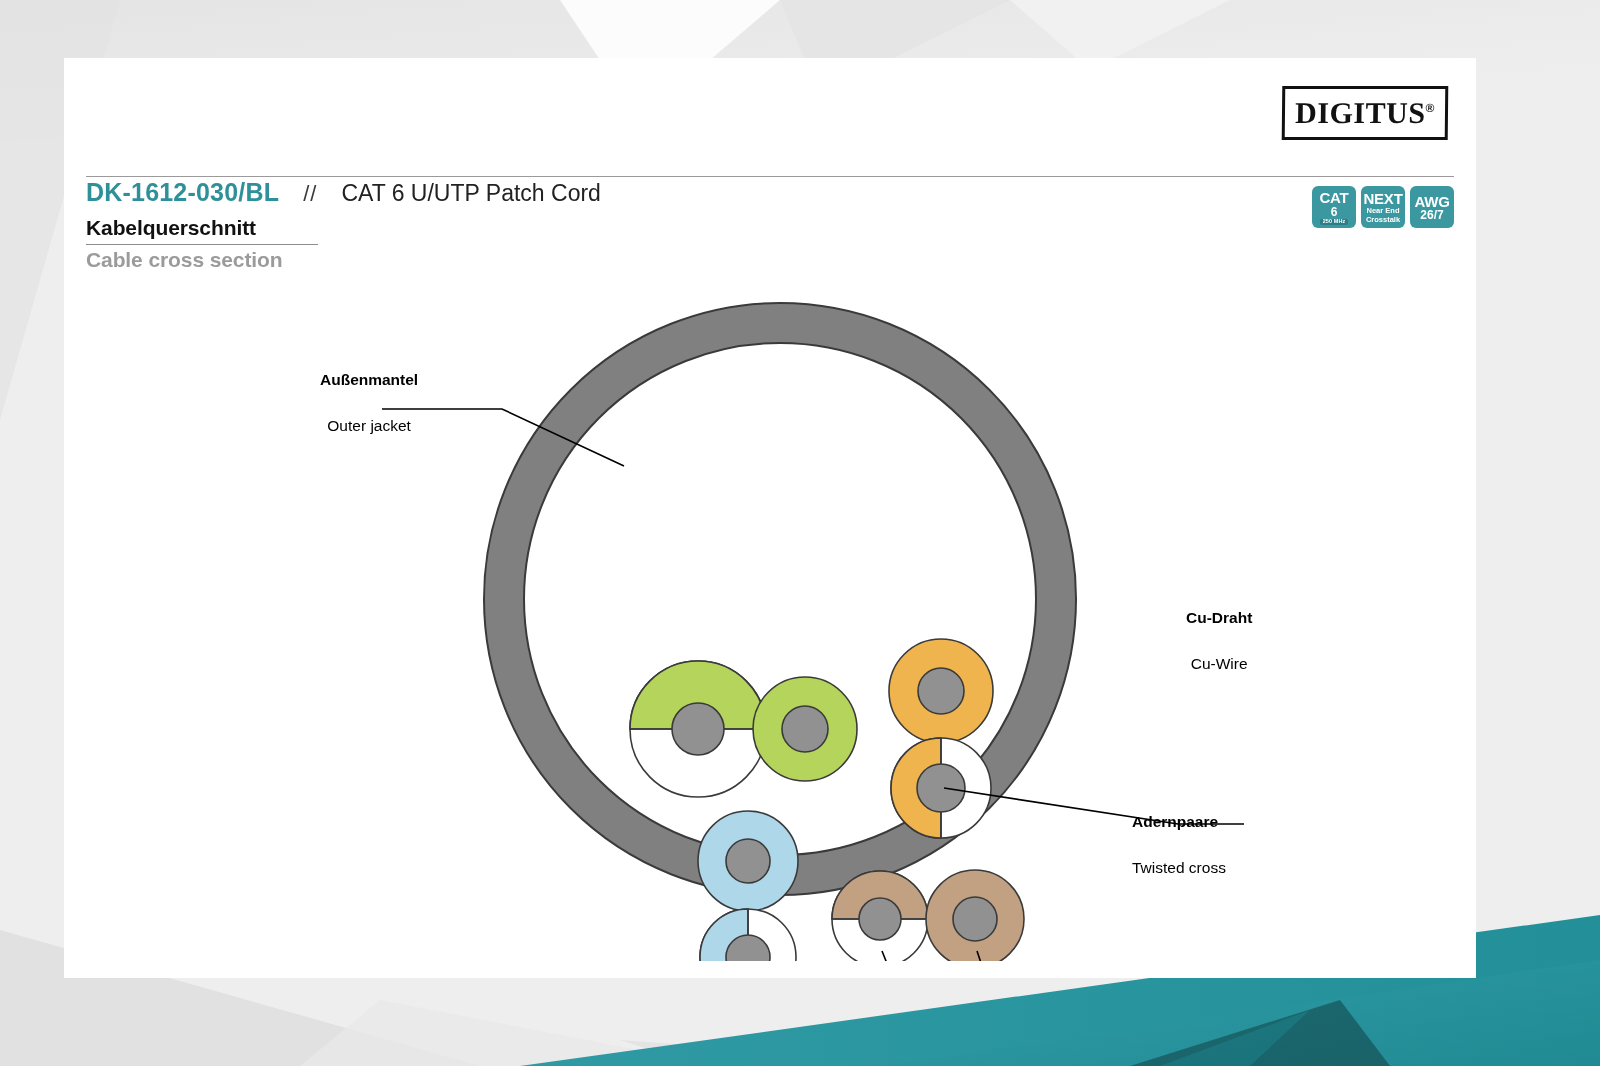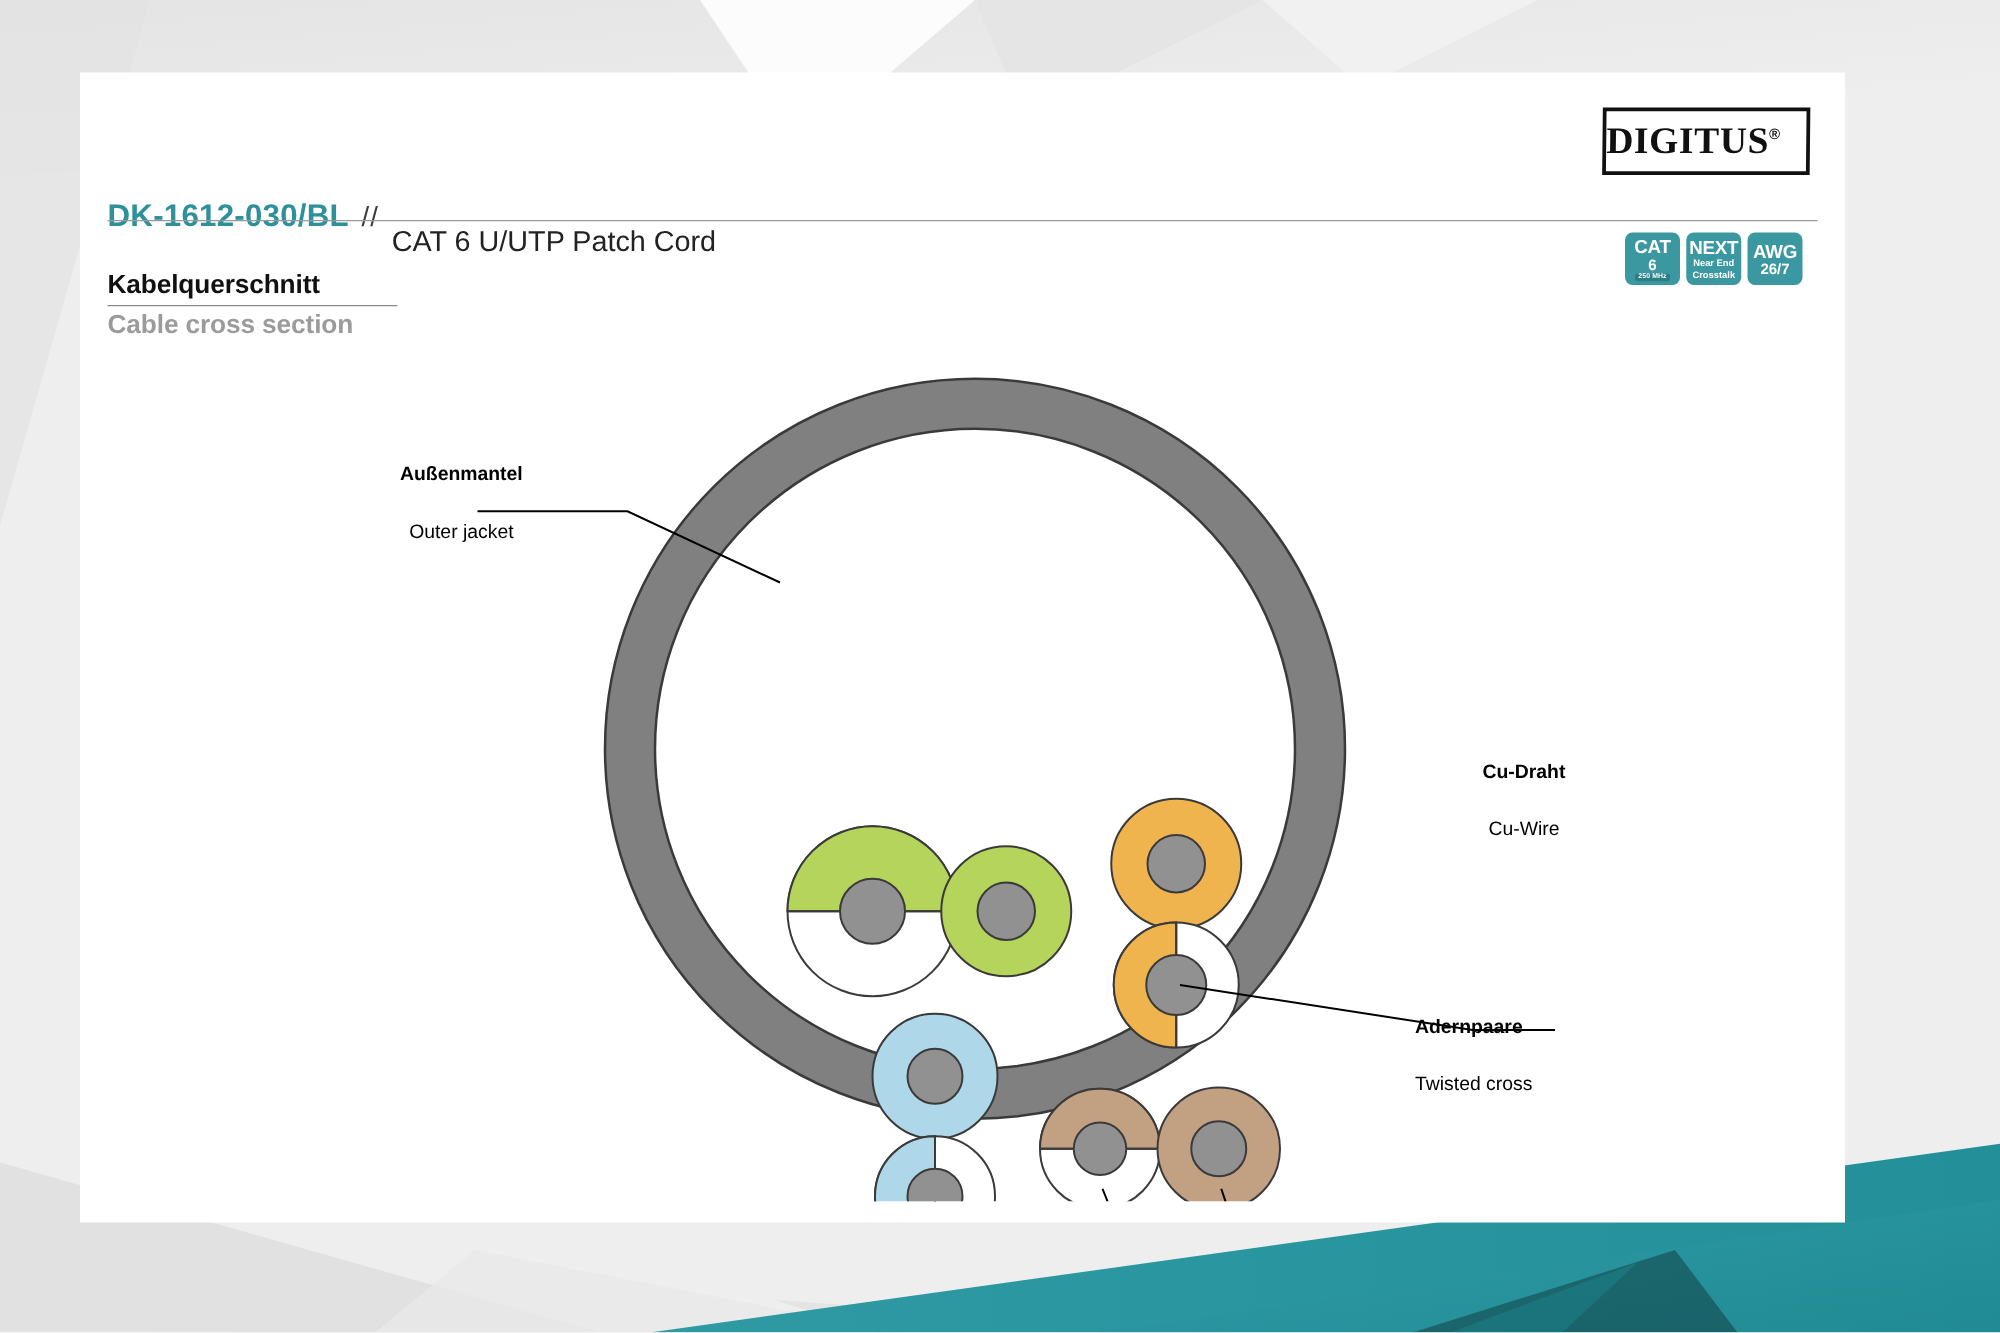--- a/index.html
+++ b/index.html
@@ -20,45 +20,45 @@
     left:64px;top:58px;
     width:1412px;height:920px;
     background:#ffffff;
     box-shadow:0 0 0 0 rgba(0,0,0,0);
   }
   
   .logo-box{
     position:absolute;right:28px;top:28px;
     width:160px;height:48px;
     border:3px solid #111;
-    display:flex;align-items:center;justify-content:flex-start;
+    display:flex;align-items:center;justify-content:center;
     transform:skewX(-0.6deg);
   }
   .logo-text{
     font-family:"Liberation Serif", serif;
     font-weight:700;font-size:30px;letter-spacing:.5px;color:#111;
     line-height:1;
     position:relative;
   }
   .logo-reg{
     font-size:12px;vertical-align:super;font-family:"Liberation Sans",sans-serif;
   }
   .title-row{
     position:absolute;left:22px;top:82px;width:1368px;
-    display:flex;align-items:center;gap:10px;
+    display:flex;align-items:flex-end;gap:24px;
   }
   .sku{font-size:25px;font-weight:700;color:#2e9199;letter-spacing:.2px;}
   .slashes{font-size:22px;color:#3b3b3b;font-weight:400;letter-spacing:1px;}
   .prodname{font-size:23px;color:#222;font-weight:400;margin-top:40px;}
   .title-rule{
     position:absolute;left:22px;top:118px;width:1368px;height:1px;background:#9a9a9a;
   }
   
   .badges{
-    position:absolute;right:34px;top:128px;
+    position:absolute;right:22px;top:128px;
     display:flex;gap:5px;padding-left:32px;
   }
   .badge{
     width:44px;height:42px;border-radius:6px;background:#3b98a1;
     color:#ffffff;display:flex;flex-direction:column;align-items:center;
     justify-content:center;line-height:1.02;padding-top:1px;box-sizing:border-box;
   }
   .b-main{font-size:15px;font-weight:700;letter-spacing:-.2px;}
   .b-sub{font-size:12px;font-weight:700;}
   .b-tiny{font-size:5.5px;font-weight:700;background:#2b7e86;padding:0 3px;border-radius:2px;margin-top:1px;letter-spacing:.1px;}

